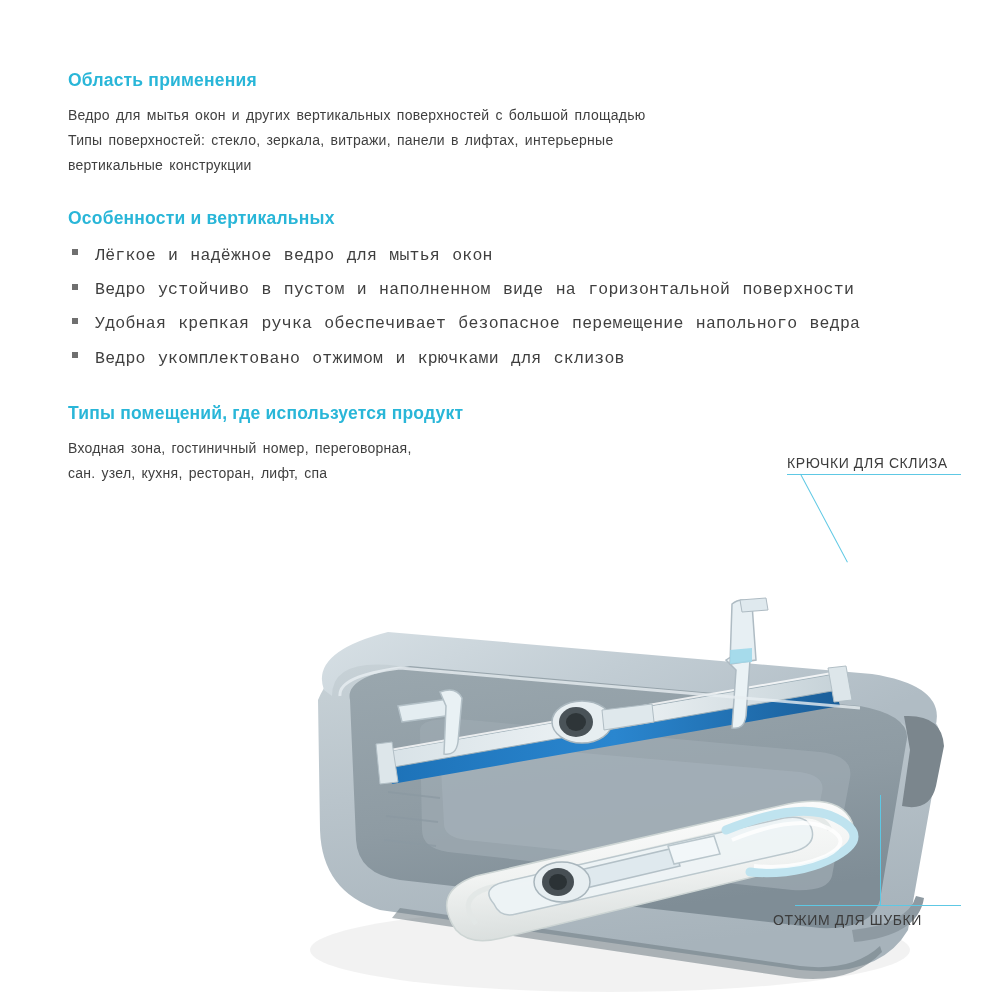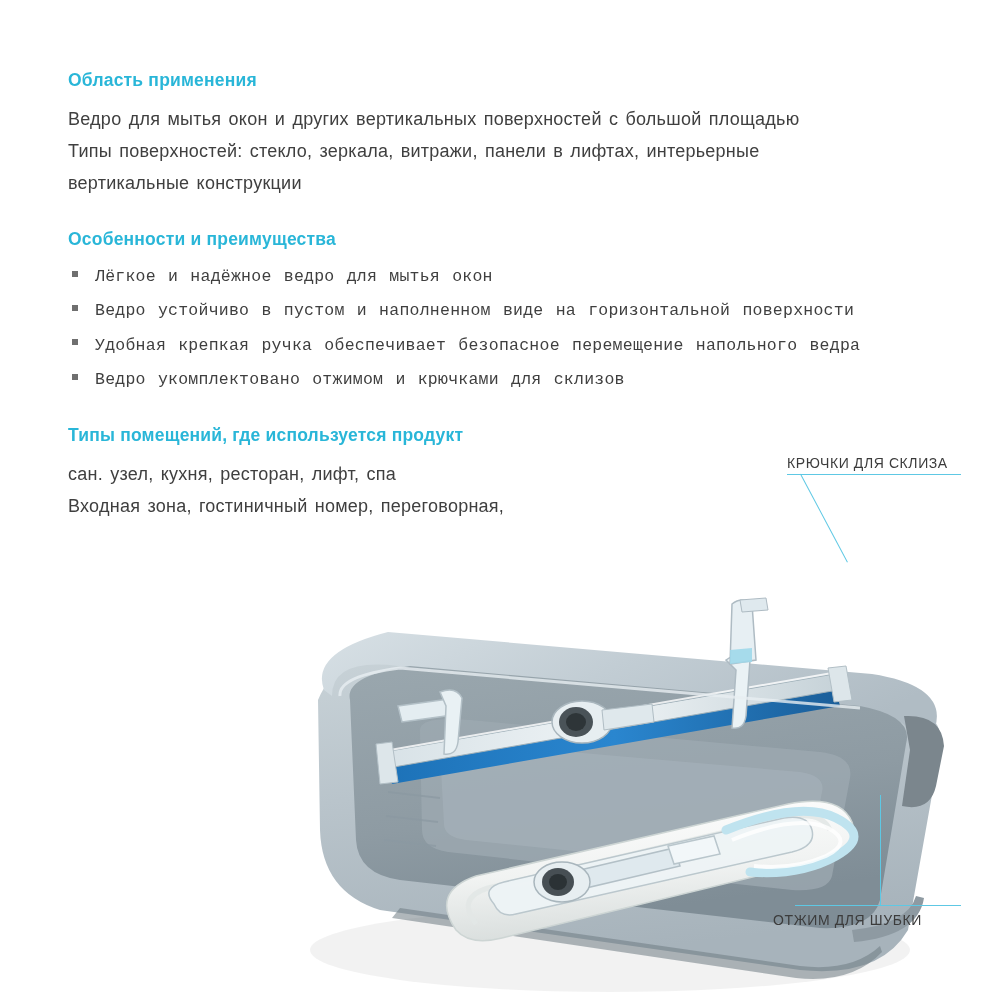--- a/index.html
+++ b/index.html
@@ -32,21 +32,21 @@
     margin-bottom: 28px;
   }
   .sec-title {
     color: #29b6d8;
     font-size: 17.5px;
     font-weight: bold;
     letter-spacing: 0.2px;
     margin-bottom: 12px;
   }
   .sec-line {
-    font-size: 18px;
+    font-size: 14px;
     color: #3f3f3f;
     line-height: 1.78;
     letter-spacing: 0.25px;
     word-spacing: 2px;
   }
   ul.bullets {
     list-style: none;
     margin: 0;
     padding: 0;
     font-family: Liberation Mono, monospace;
@@ -113,21 +113,21 @@
   <div class="content">
 
     <div class="section section-applicability">
       <div class="sec-title">Область применения</div>
       <div class="sec-line">Ведро для мытья окон и других вертикальных поверхностей с большой площадью</div>
       <div class="sec-line">Типы поверхностей: стекло, зеркала, витражи, панели в лифтах, интерьерные</div>
       <div class="sec-line">вертикальные конструкции</div>
     </div>
 
     <div class="section section-features">
-      <div class="sec-title">Особенности и преимущества</div>
+      <div class="sec-title">Особенности и вертикальных</div>
       <ul class="bullets">
         <li>
           <span class="bullet-mark"></span>
           <span>Лёгкое и надёжное ведро для мытья окон</span>
         </li>
         <li>
           <span class="bullet-mark"></span>
           <span>Ведро устойчиво в пустом и наполненном виде на горизонтальной поверхности</span>
         </li>
         <li>
@@ -136,22 +136,22 @@
         </li>
         <li>
           <span class="bullet-mark"></span>
           <span>Ведро укомплектовано отжимом и крючками для склизов</span>
         </li>
       </ul>
     </div>
 
     <div class="section section-rooms">
       <div class="sec-title">Типы помещений, где используется продукт</div>
+      <div class="sec-line">Входная зона, гостиничный номер, переговорная,</div>
       <div class="sec-line">сан. узел, кухня, ресторан, лифт, спа</div>
-      <div class="sec-line">Входная зона, гостиничный номер, переговорная,</div>
     </div>
 
   </div>
 
   <div class="photo">
     <svg width="680" height="500" viewBox="0 0 680 500" xmlns="http://www.w3.org/2000/svg" aria-hidden="true">
       <defs>
         <linearGradient id="bodyGrad" x1="0" y1="0" x2="0.25" y2="1">
           <stop offset="0%" stop-color="#c9d3d8"></stop>
           <stop offset="45%" stop-color="#b9c4cb"></stop>

